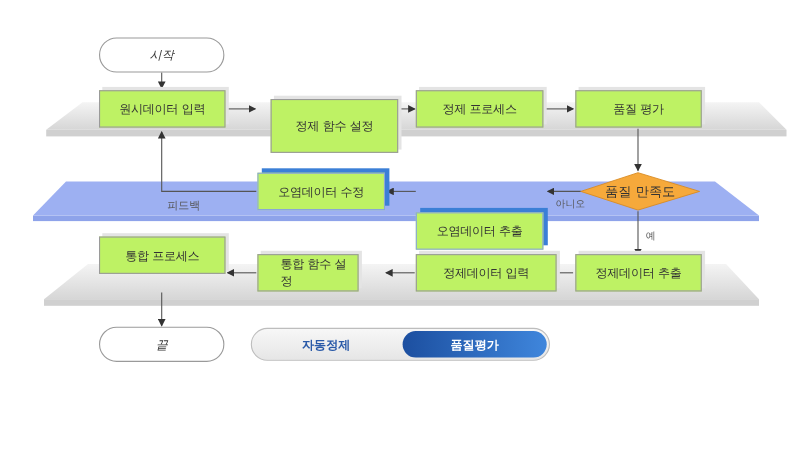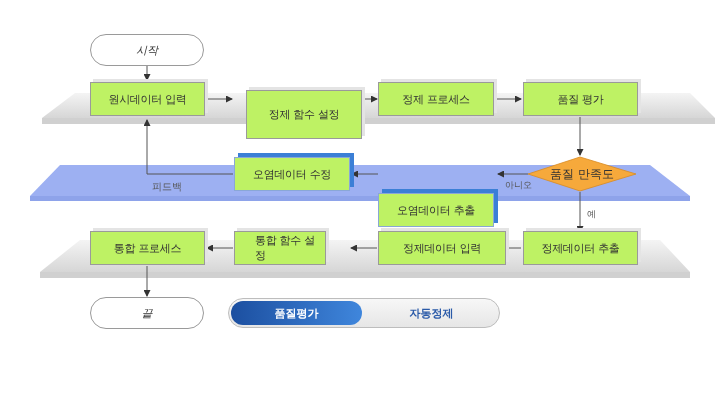--- a/index.html
+++ b/index.html
@@ -88,33 +88,33 @@
 <div class="node blue" style="left:378px;top:157px;width:116px;height:34px;margin-top:36px;">
   <span>오염데이터 추출</span>
 </div>
 
 <div class="diamond-text">품질 만족도</div>
 
 <span class="lbl" style="left:152px;top:180px;font-size:10px;">피드백</span>
 <span class="lbl" style="left:505px;top:179px;">아니오</span>
 <span class="lbl" style="left:587px;top:208px;">예</span>
 
-<div class="node gray" style="left:90px;top:231px;width:115px;height:34px;">
+<div class="node gray" style="left:90px;top:215px;width:115px;height:34px;">
   <span>통합 프로세스</span>
 </div>
 <div class="node gray" style="left:234px;top:231px;width:92px;height:34px;padding-left:20px;">
   <span>통합 함수 설정</span>
 </div>
 <div class="node gray" style="left:378px;top:231px;width:128px;height:34px;">
   <span>정제데이터 입력</span>
 </div>
 <div class="node gray" style="left:523px;top:231px;width:115px;height:34px;">
   <span>정제데이터 추출</span>
 </div>
 
 <div class="term" style="left:90px;top:297px;width:114px;height:32px;">
   <span>끝</span>
 </div>
 
 <div class="toggle">
+  <div class="opt">자동정제</div>
   <div class="opt active">품질평가</div>
-  <div class="opt">자동정제</div>
 </div>
 
 </body></html>

